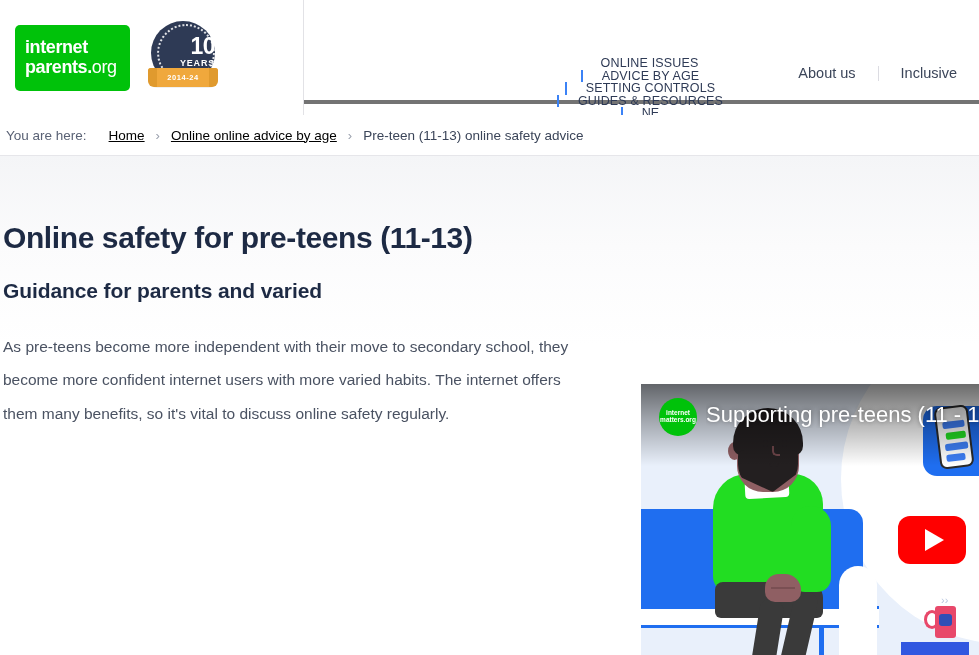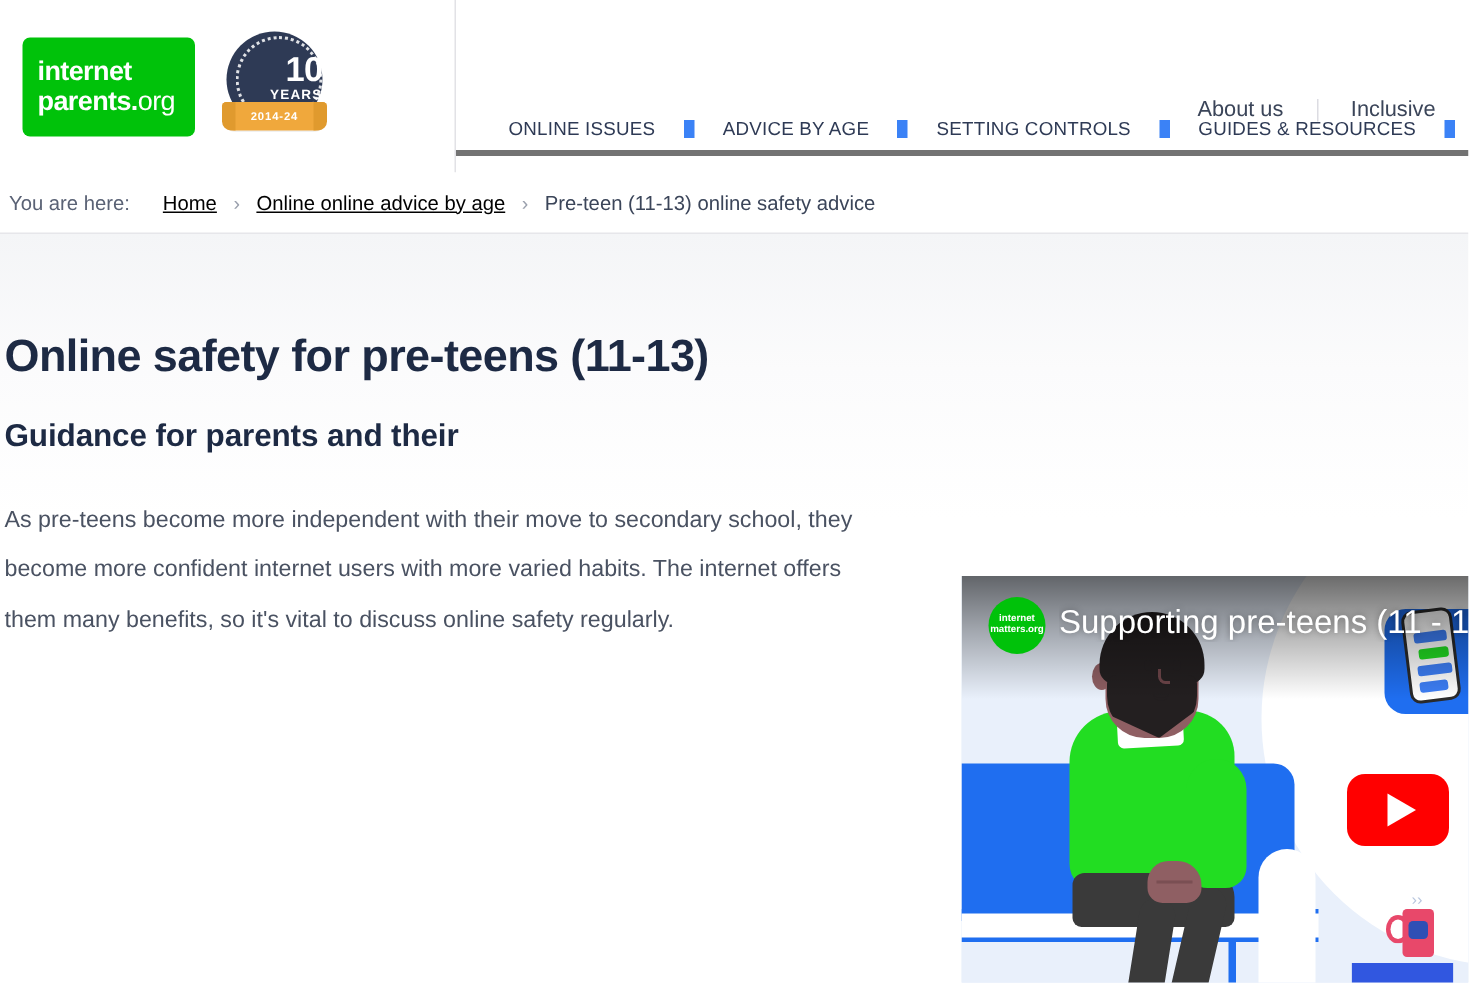--- a/index.html
+++ b/index.html
@@ -151,31 +151,32 @@
   .utility-item + .utility-item { border-left: 1px solid #dcdce2; }
 
   
   .main-nav {
     position: absolute;
     left: 304px; top: 57px;
     width: 675px; height: 58px;
     display: flex;
     align-items: center;
     padding-left: 16px;
+    flex-direction: column;
   }
   .nav-item {
     color: #2e3a55;
     font-size: 12.5px;
     letter-spacing: .15px;
     padding: 0 19px;
     line-height: 1;
     white-space: nowrap;
     cursor: pointer;
   }
-  .nav-item + .nav-item { border-left: 7px solid #3b82f6; }
+  .nav-item + .nav-item { border-left: 2px solid #3b82f6; }
 
   
   .breadcrumb-bar {
     position: relative;
     width: 979px; height: 41px;
     background: #ffffff;
     border-bottom: 1px solid #e6e6ea;
     display: flex;
     align-items: center;
     padding-left: 6px;
@@ -577,21 +578,21 @@
   <span class="bc-sep">›</span>
   <span class="bc-link">Online online advice by age</span>
   <span class="bc-sep">›</span>
   <span class="bc-current">Pre-teen (11-13) online safety advice</span>
 </div>
 
 <div class="page-body">
 
   <div class="content-col">
     <h1 class="page-title">Online safety for pre-teens (11-13)</h1>
-    <h2 class="page-subtitle">Guidance for parents and their</h2>
+    <h2 class="page-subtitle">Guidance for parents and varied</h2>
     <p class="intro-text">As pre-teens become more independent with their move to secondary school, they become more confident internet users with more varied habits. The internet offers them many benefits, so it's vital to discuss online safety regularly.</p>
   </div>
 
   <div class="video-wrap">
     <div class="video-frame">
 
       <div class="ill-sky"></div>
       <div class="ill-whiteblob"></div>
 
       <div class="sofa-back"></div>

